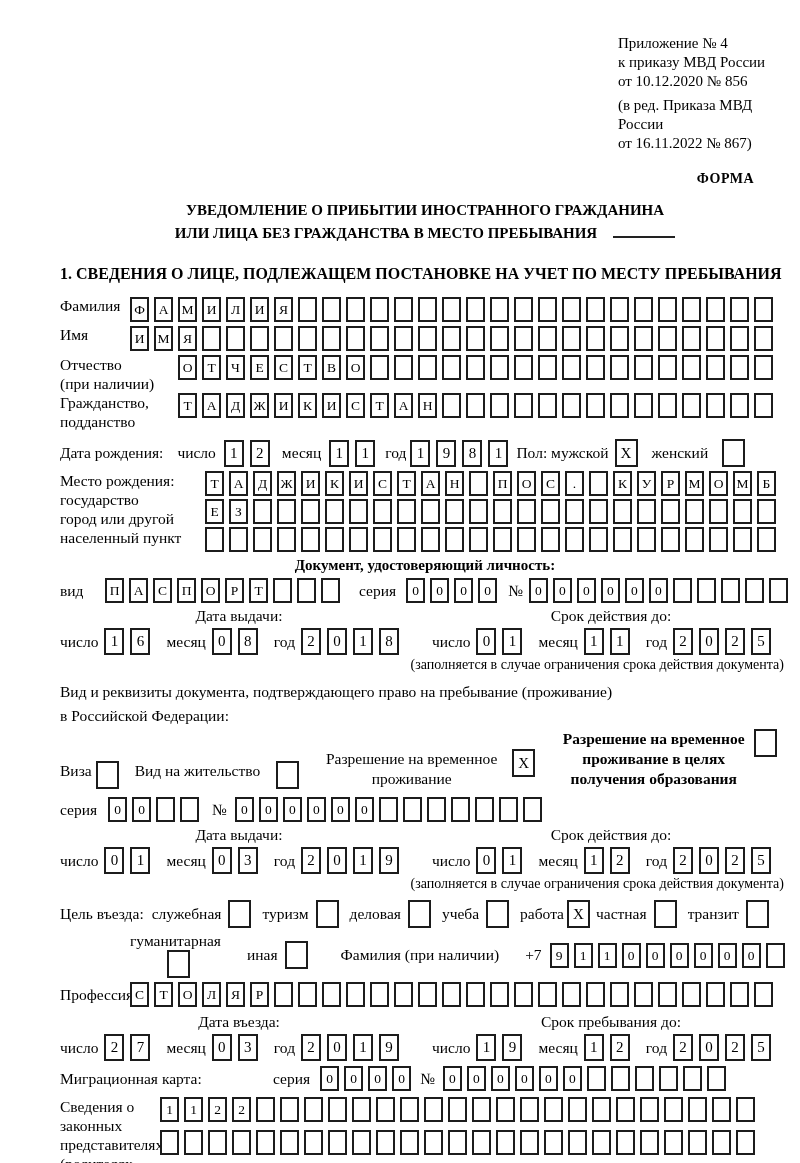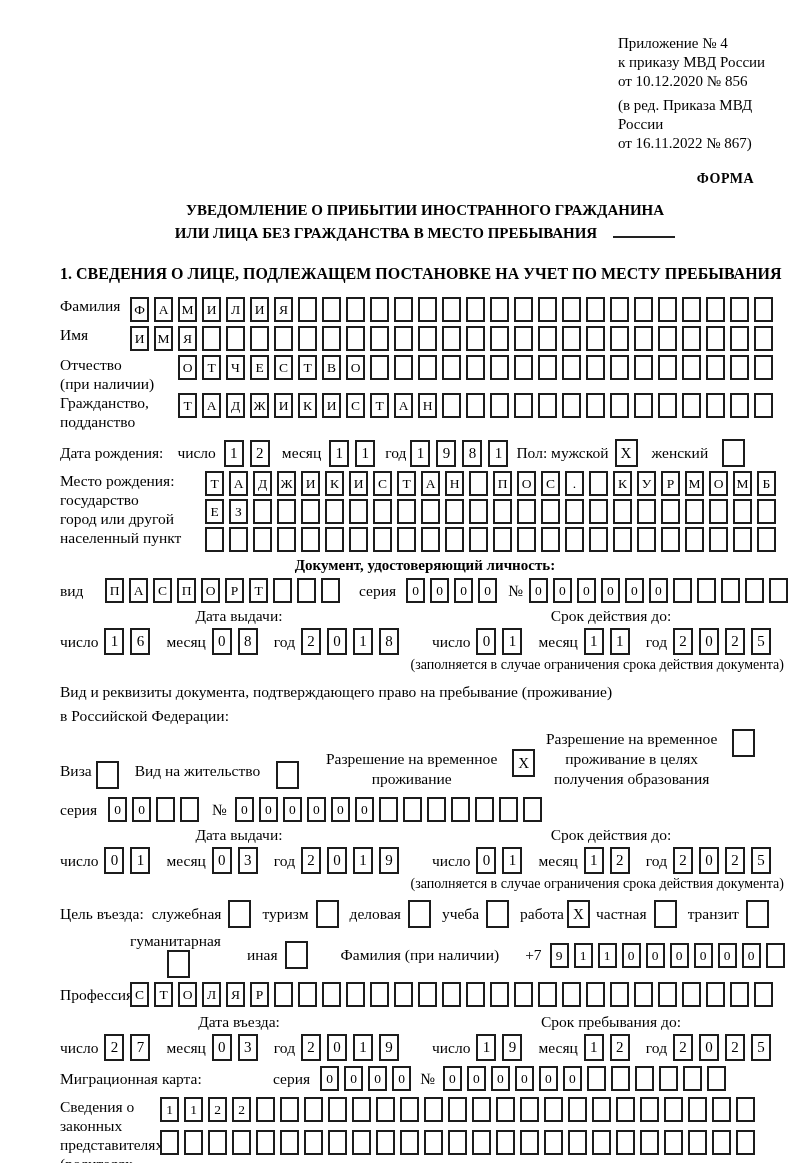--- a/index.html
+++ b/index.html
@@ -419,21 +419,21 @@
       <span class="cbox"></span>
     </span>
     <span class="opt" style="margin-left:16px;">
       <span class="t" style="margin-right:16px;">Вид на жительство</span>
       <span class="cbox"></span>
     </span>
     <span class="opt" style="margin-left:20px;">
       <span class="t opt-c w185">Разрешение на временное проживание</span>
       <span class="cbox">X</span>
     </span>
-    <span class="opt" style="margin-left:4px;">
+    <span class="opt" style="margin-left:26px;font-weight:bold;">
       <span class="t opt-c w185">Разрешение на временное проживание в целях получения образования</span>
       <span class="cbox"></span>
     </span>
   </div>
 
   <div class="row vc">
     <span class="lbl w48">серия</span>
     <span class="cells">
         <span class="cell">0</span>
         <span class="cell">0</span>

